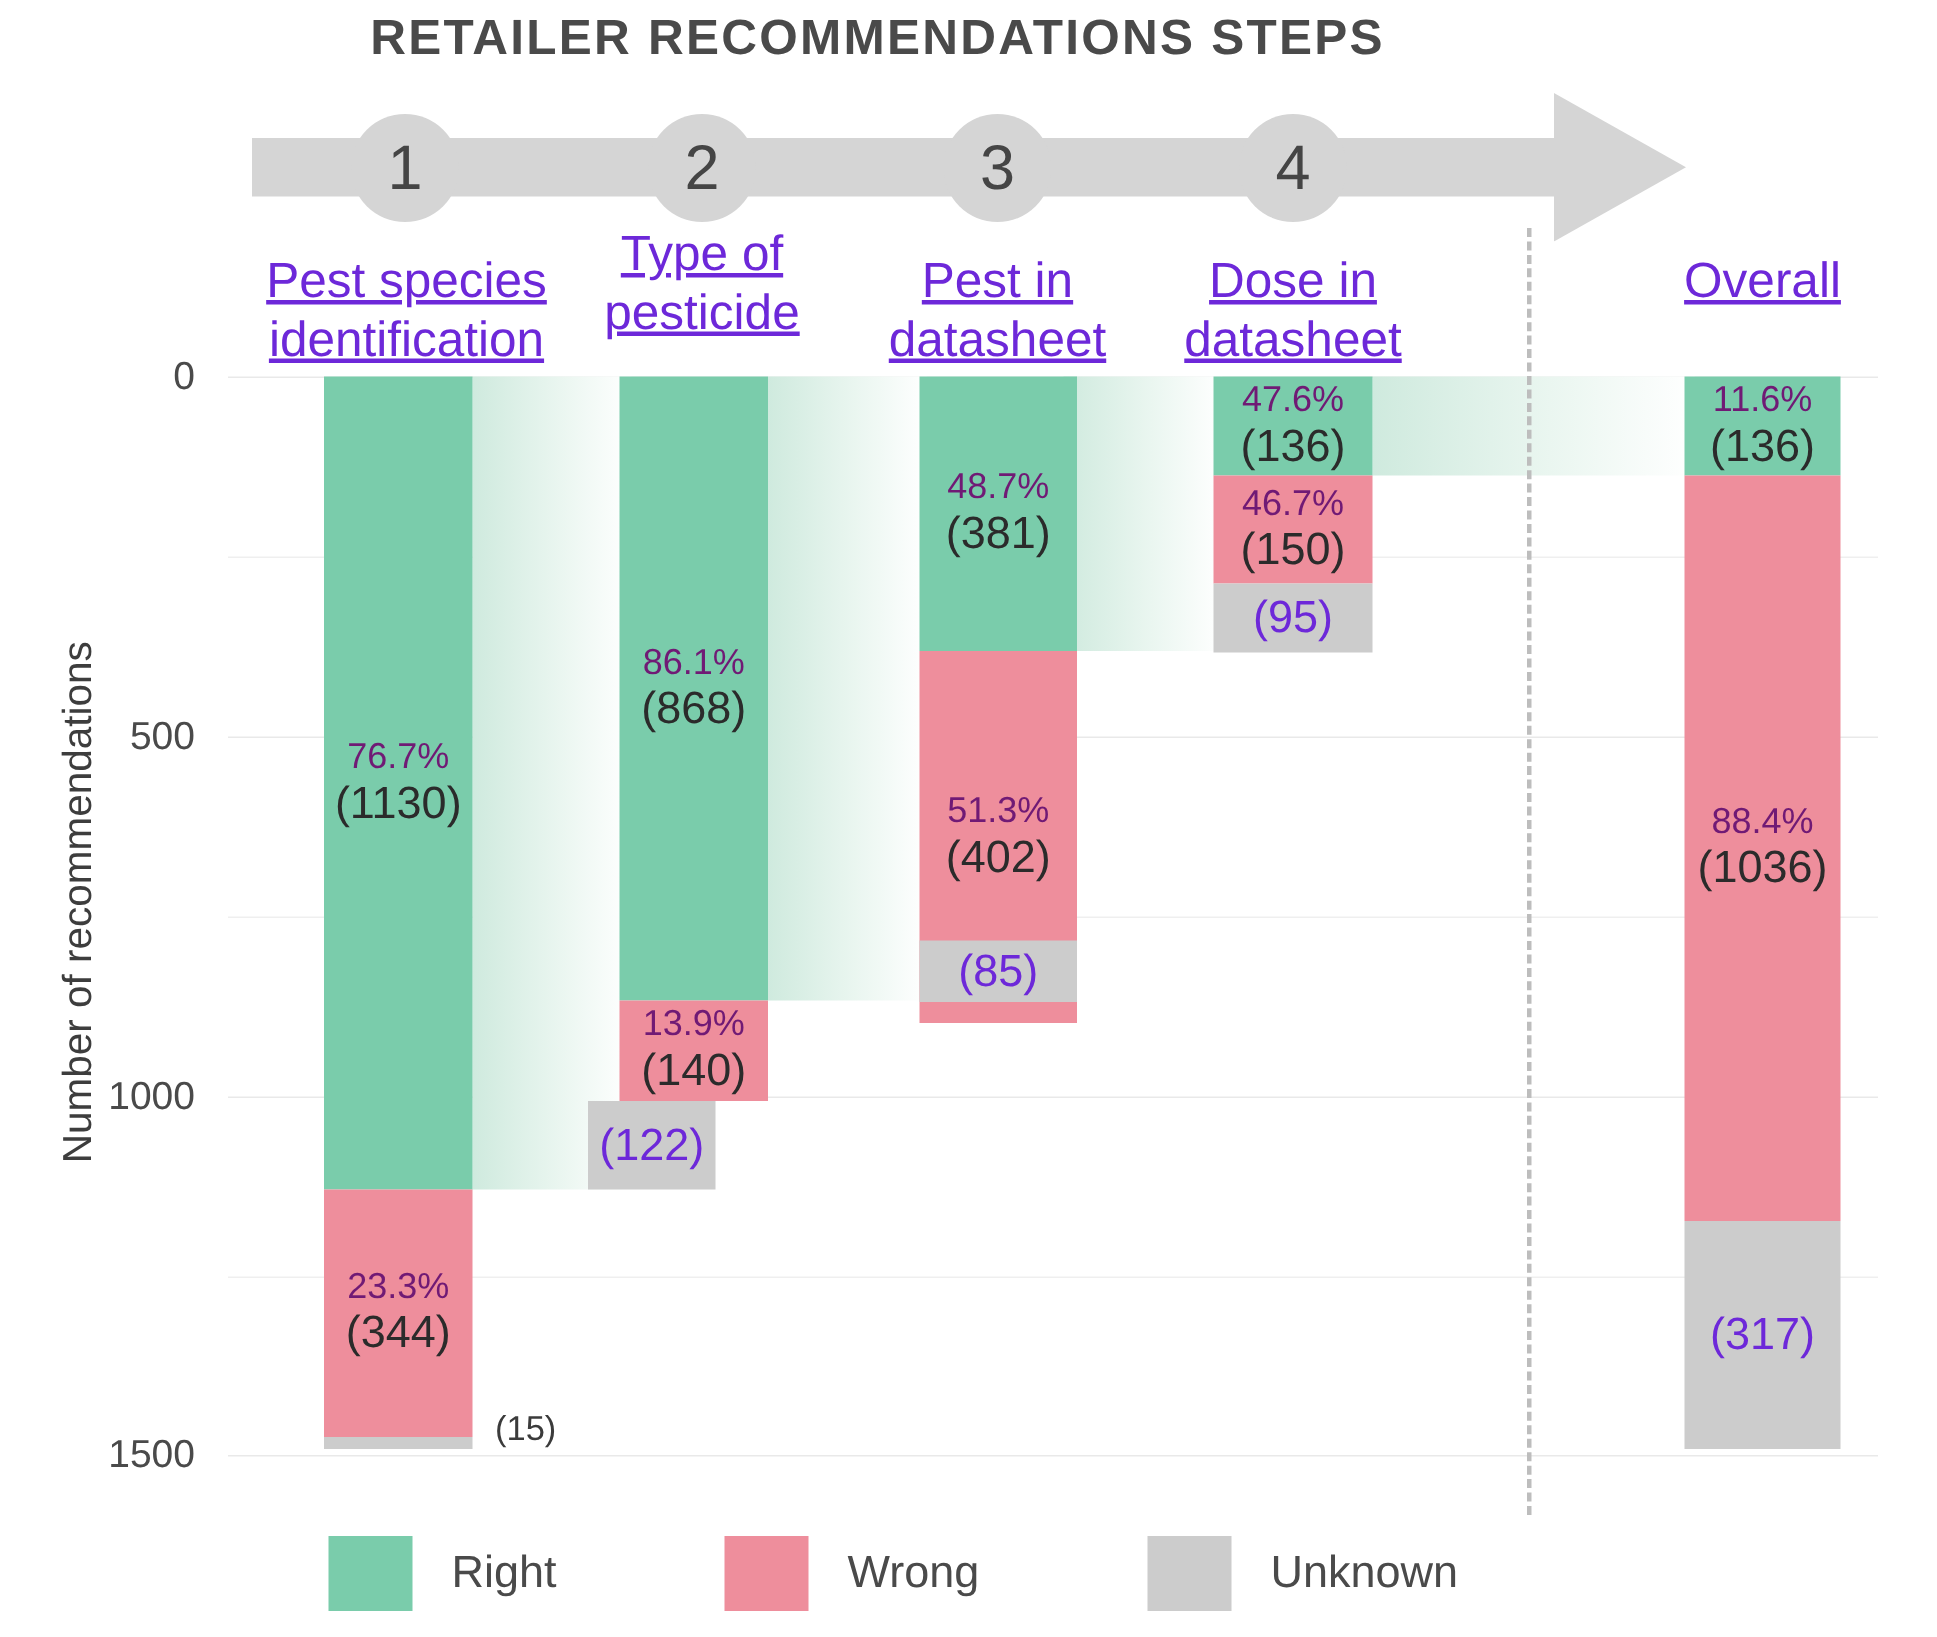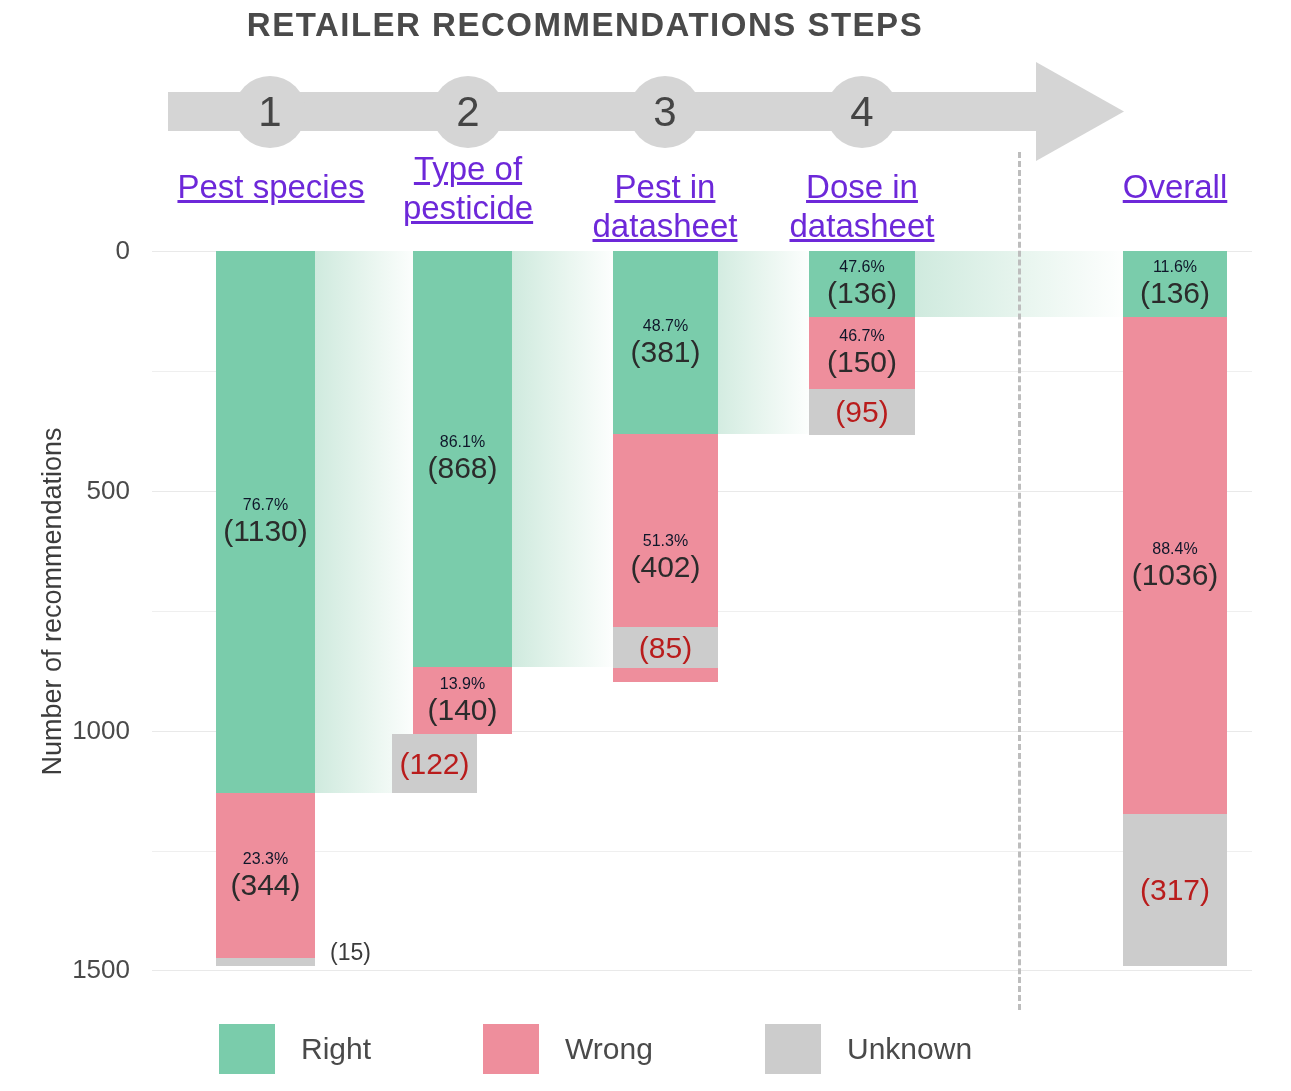--- a/index.html
+++ b/index.html
@@ -50,23 +50,23 @@
     position:absolute;text-align:center;font-size:33px;color:#6d28d9;
     line-height:1.18;
     text-decoration:underline;
   }
 
   
   .seg{
     position:absolute;display:flex;flex-direction:column;
     align-items:center;justify-content:center;overflow:hidden;
   }
-  .seg .pct{font-size:16px;color:#0f172a;line-height:1.12;}
+  .seg .pct{font-size:24px;color:#701a75;line-height:1.12;}
   .seg .cnt{font-size:30px;color:#2b2b2b;line-height:1.12;}
-  .seg.gray .pct,.seg.gray .cnt{color:#b91c1c;}
+  .seg.gray .pct,.seg.gray .cnt{color:#6d28d9;}
   .ribbon{position:absolute;}
   .outside-lab{position:absolute;font-size:23px;color:#3b3b3b;}
 
   
   .divider{
     position:absolute;left:1018px;top:152px;width:0;height:858px;
     border-left:3px dashed #bdbdbd;
   }
 
   
@@ -96,20 +96,21 @@
     <div class="step-circle" style="left:629px">
       <span>3</span>
     </div>
     <div class="step-circle" style="left:826px">
       <span>4</span>
     </div>
   </div>
 
   <div class="col-head" style="left:176px;top:168px;width:190px">
     <div>Pest species</div>
+    <div>identification</div>
   </div>
   <div class="col-head" style="left:373px;top:150px;width:190px">
     <div>Type of</div>
     <div>pesticide</div>
   </div>
   <div class="col-head" style="left:570px;top:168px;width:190px">
     <div>Pest in</div>
     <div>datasheet</div>
   </div>
   <div class="col-head" style="left:767px;top:168px;width:190px">

